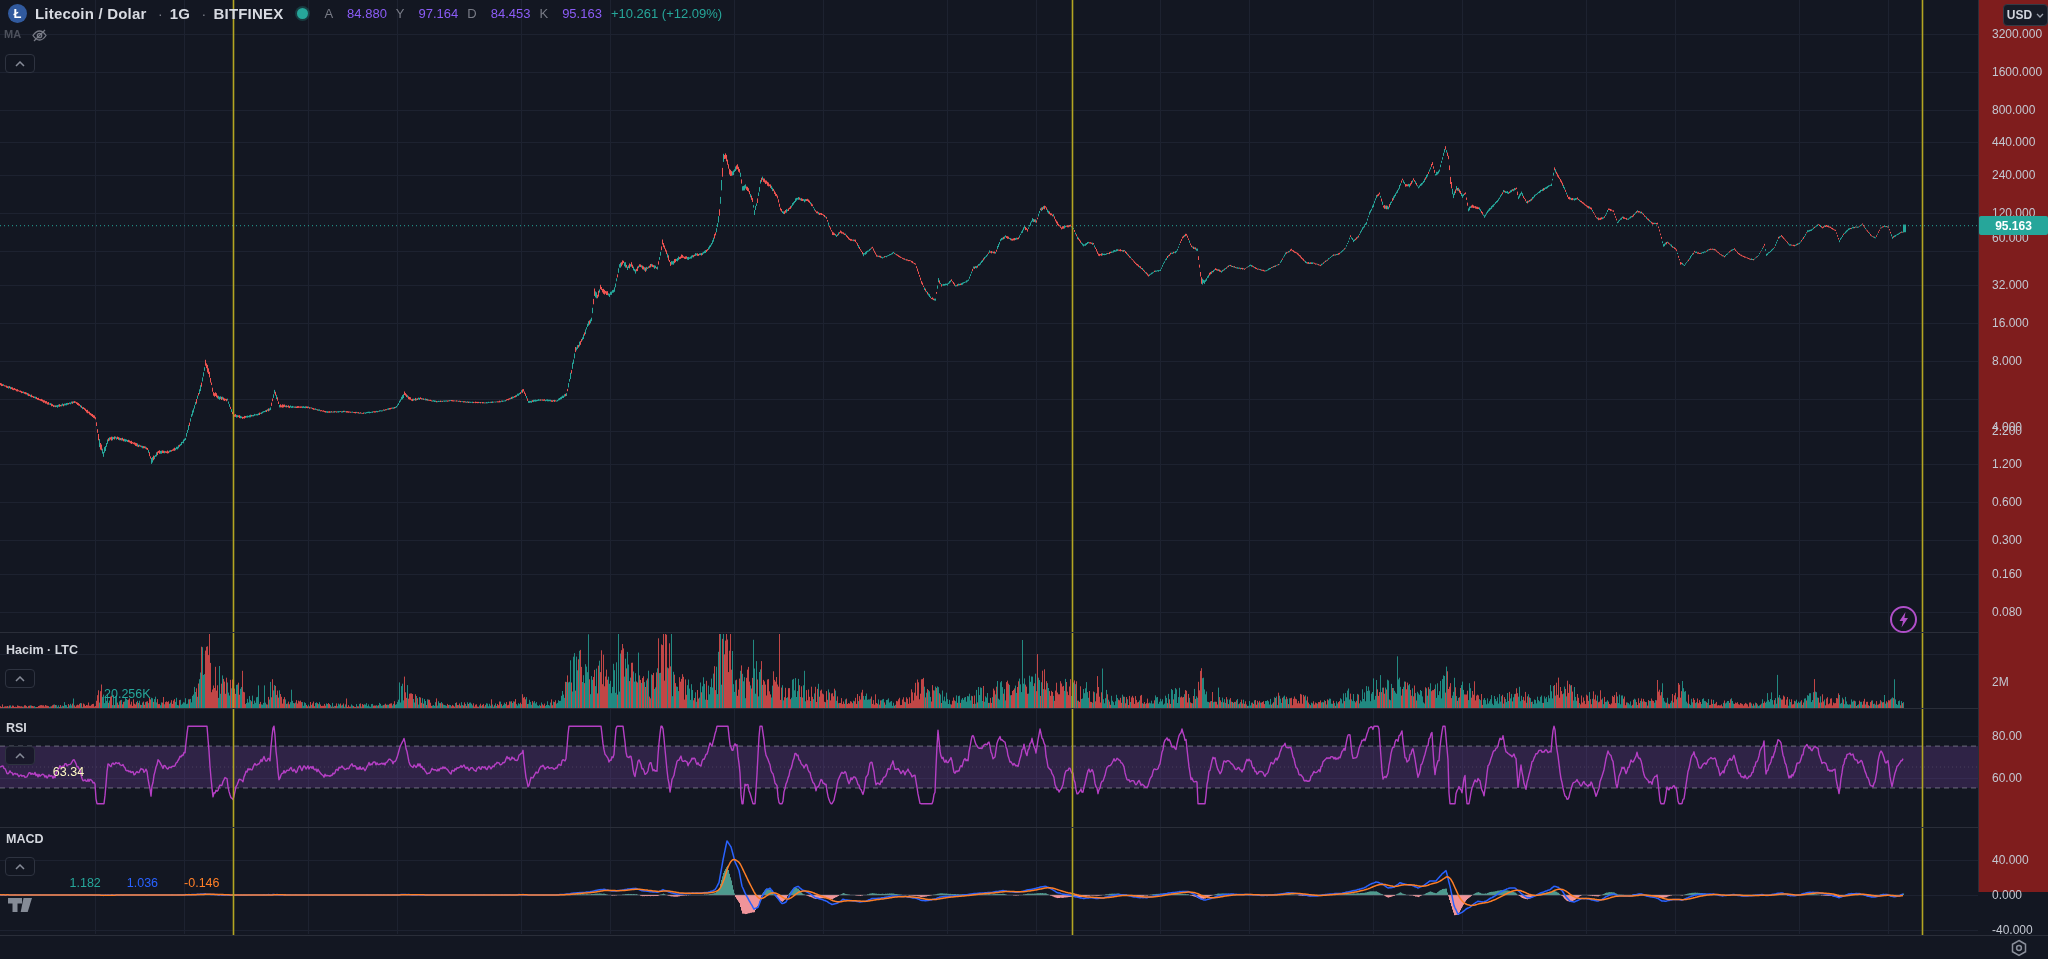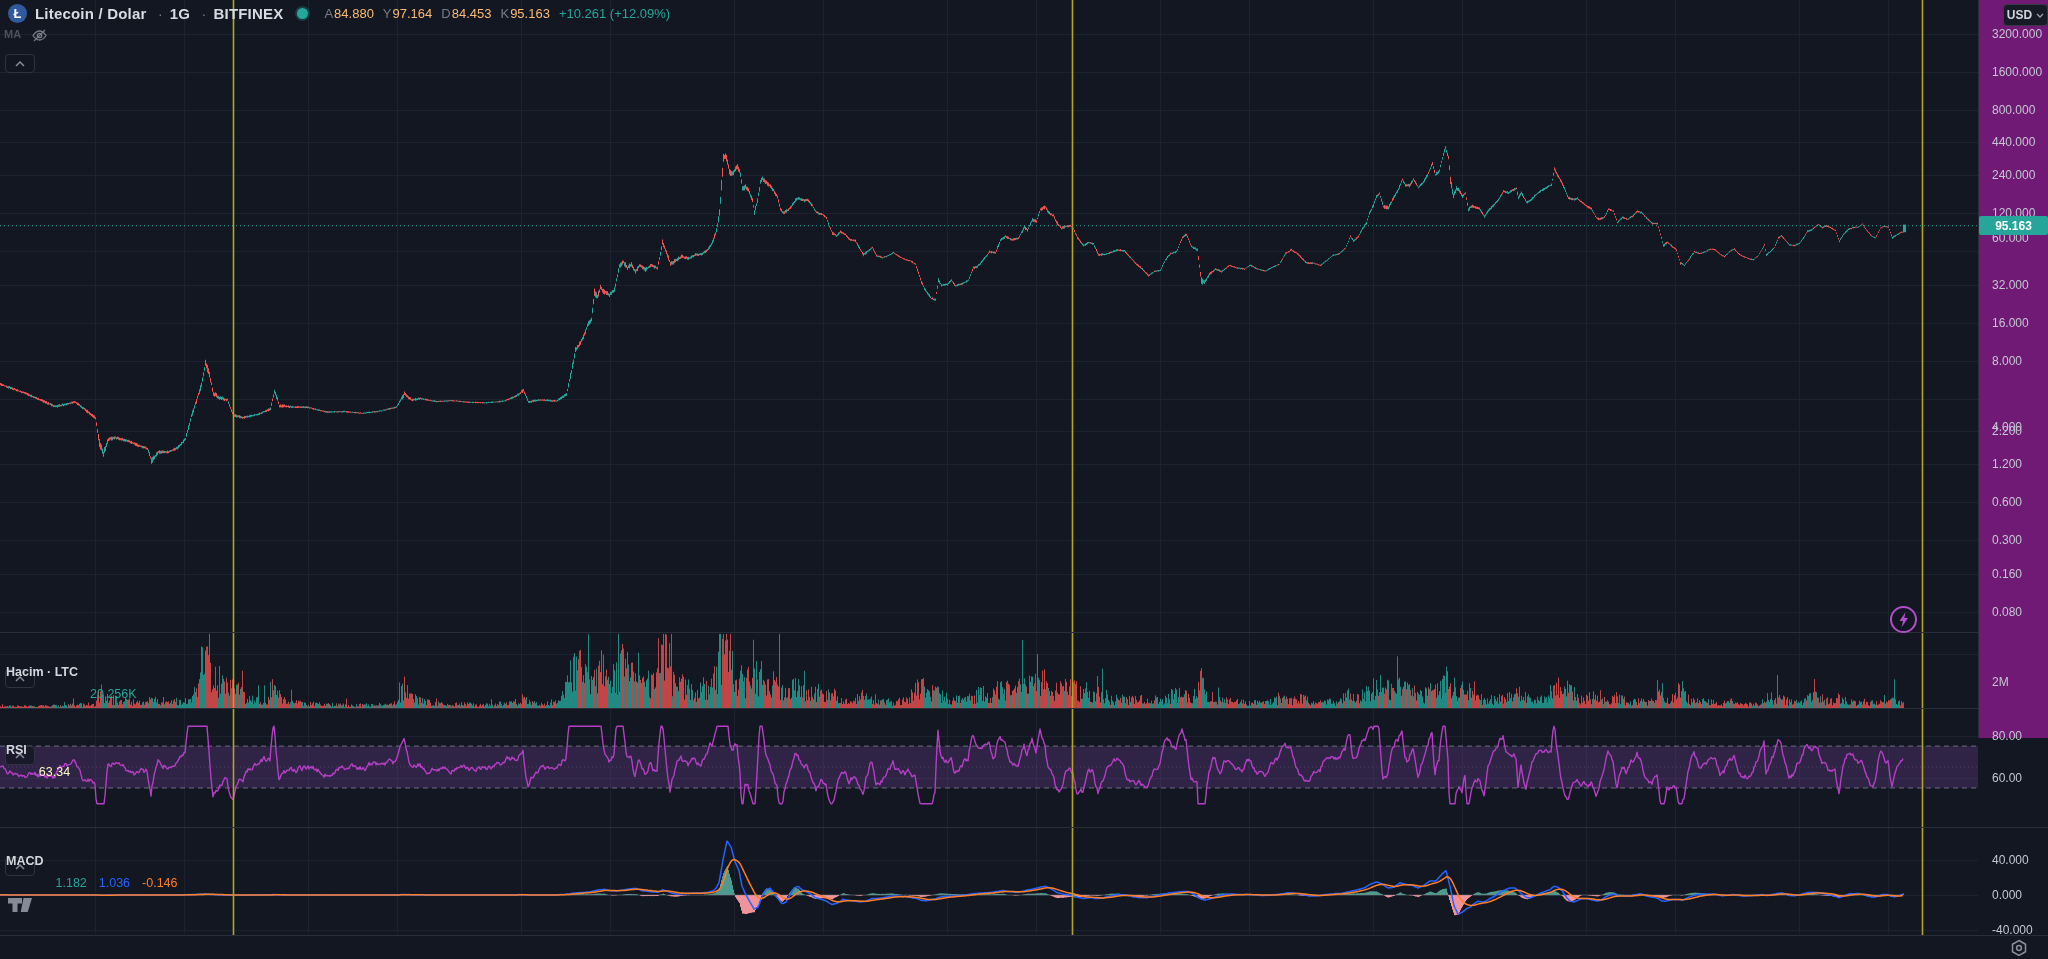--- a/index.html
+++ b/index.html
@@ -7,28 +7,28 @@
   .root svg.plot{position:absolute;left:0;top:0;}
   .time-label{position:absolute;transform:translateX(-50%);font-size:12px;color:#9aa0ab;white-space:nowrap;top:940px;}
   .time-label.major{color:#d2d5dd;font-weight:700;}
   .hdr-row1{position:absolute;left:8px;top:4px;display:flex;align-items:center;z-index:6;}
   .ltc-logo{width:19px;height:19px;border-radius:50%;background:#315a9e;color:#fff;font-weight:700;font-size:13px;display:flex;align-items:center;justify-content:center;}
   .sym-title{margin-left:8px;font-size:15px;font-weight:700;color:#d8dbe2;letter-spacing:.2px;text-align:center;}
   .sym-sep{color:#787b86;font-weight:400;margin:0 7px;font-size:14px;}
   .mkt-dot{width:11px;height:11px;border-radius:50%;background:#26a69a;margin-left:14px;box-shadow:0 0 0 2px rgba(38,166,154,.25);}
   .ohlc{margin-left:16px;font-size:13px;display:flex;align-items:center;gap:9px;}
   .ohlc .k{color:#787b86;}
-  .ohlc .v{color:#fdba74;margin-left:1px;}
+  .ohlc .v{color:#8b5cf6;margin-left:14px;}
   .ohlc .chg{color:#26a69a;}
   .hdr-row2{position:absolute;left:4px;top:28px;display:flex;gap:10px;z-index:6;}
   .ma-lbl{color:#4d515c;font-size:11px;font-weight:700;}
   .collapse-btn{position:absolute;left:5px;width:28px;height:17px;border:1px solid #2e3340;border-radius:4px;background:rgba(19,23,34,.75);display:flex;align-items:center;justify-content:center;z-index:6;cursor:pointer;}
-  .pane-hdr{position:absolute;left:6px;display:flex;align-items:center;gap:12px;z-index:6;font-size:12.5px;font-weight:700;color:#d4d7de;}
+  .pane-hdr{position:absolute;left:6px;display:flex;align-items:flex-start;gap:26px;z-index:6;font-size:12.5px;font-weight:700;color:#d4d7de;}
   .pane-hdr .val{font-weight:400;margin-top:44px;}
-  .axis-col{position:absolute;left:1978px;top:0;width:70px;height:738px;border-left:1px solid #2a2e39;background:#701a75;z-index:4;}
+  .axis-col{position:absolute;left:1978px;top:0;width:70px;height:892px;border-left:1px solid #2a2e39;background:#7f1d1d;z-index:4;}
   .axis-price-label{position:absolute;left:13px;transform:translateY(-50%);font-size:12px;color:#c3c7d1;}
   .usd-btn{position:absolute;left:24px;top:4px;width:43px;height:20px;border:1px solid #363a45;border-radius:4px;display:flex;align-items:center;justify-content:center;gap:4px;color:#d1d4dc;font-size:12px;font-weight:700;background:#171b26;cursor:pointer;z-index:5;}
   .last-price-tag{position:absolute;left:0;width:69px;height:19px;background:#26a69a;color:#ffffff;font-size:12px;font-weight:700;display:flex;align-items:center;justify-content:center;border-radius:2px;z-index:5;}
   .boost-btn{position:absolute;left:1888px;top:604px;width:31px;height:31px;z-index:6;cursor:pointer;}
   .tv-logo{position:absolute;left:8px;top:898px;z-index:6;opacity:.85;}
   .gear-btn{position:absolute;left:2010px;top:939px;width:18px;height:18px;z-index:6;cursor:pointer;}
   .time-axis-bg{position:absolute;left:0;top:935px;width:2048px;height:24px;background:#131722;border-top:1px solid #2a2e39;z-index:3;}
 </style>
 </head>
 <body>

